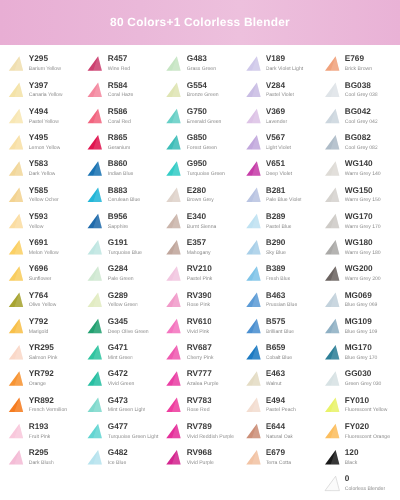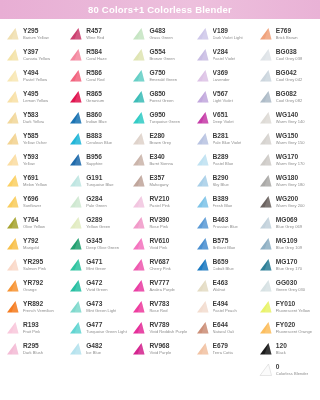--- a/index.html
+++ b/index.html
@@ -3,21 +3,21 @@
 <meta charset="utf-8">
 <style>
   * { box-sizing: border-box; margin: 0; padding: 0; }
   html, body {
     width: 320px; height: 400px;
     background: #ffffff;
     font-family: "Liberation Sans", sans-serif;
     overflow: hidden;
   }
   #header {
-    height: 19px;
+    height: 36px;
     background: linear-gradient(to right, #e8aed4 0%, #eab8d9 35%, #edc0dd 60%, #e9b2d6 100%);
     display: flex; align-items: center; justify-content: center;
   }
   #header-title {
     color: #ffffff;
     font-size: 9.5px;
     font-weight: bold;
     letter-spacing: .2px;
   }
   #grid {

